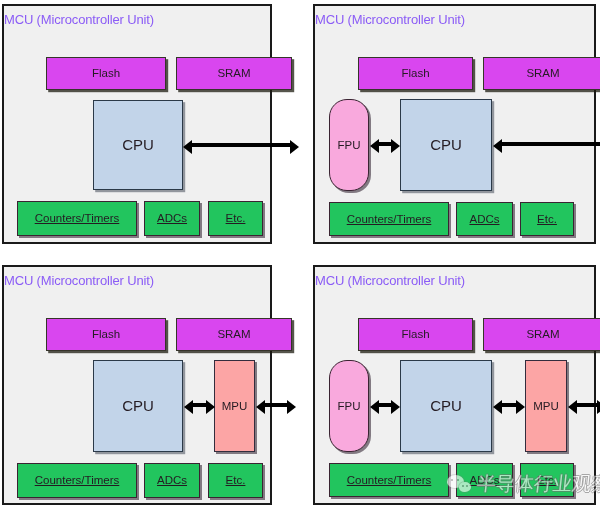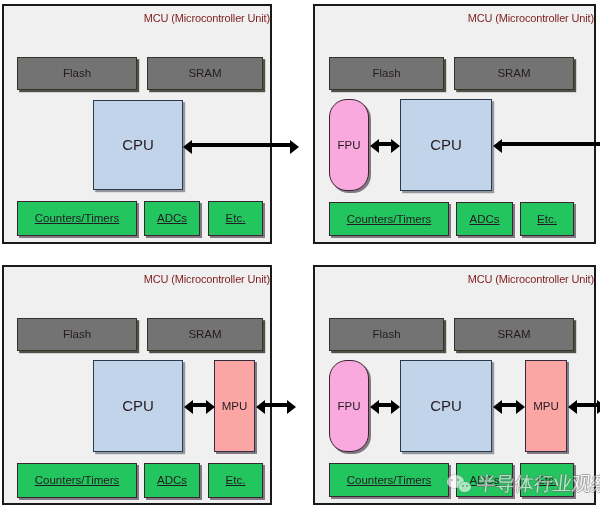--- a/index.html
+++ b/index.html
@@ -29,43 +29,43 @@
     border: 2px solid #1a1a1a;
     box-sizing: border-box;
     overflow: visible;
   }
 
   .panel-title {
     position: absolute;
     left: 0;
     right: 0;
     top: 6px;
-    text-align: right;
-    font-size: 11px;
-    color: #7f1d1d;
+    text-align: left;
+    font-size: 13px;
+    color: #8b5cf6;
     letter-spacing: -0.15px;
     white-space: nowrap;
   }
 
   
   .blk {
     position: absolute;
     box-sizing: border-box;
     border: 1.4px solid #2a2028;
     display: flex;
     align-items: center;
     justify-content: center;
     font-size: 11.5px;
     color: #241b22;
     box-shadow: 2px 2px 0 rgba(40,25,40,0.55);
     text-align: center;
     line-height: 1.05;
     white-space: nowrap;
   }
-  .blk.mem   { background: #737373; border-color: #36342a; box-shadow: 2.2px 2.2px 0 rgba(30,28,16,0.75); }
+  .blk.mem   { background: #d946ef; border-color: #36342a; box-shadow: 2.2px 2.2px 0 rgba(30,28,16,0.75); margin-left: 29px; }
   .blk.cpu   { background: #c2d4e9; border-color: #2b3948; font-size: 15px; box-shadow: 2.2px 2.2px 0 rgba(30,40,55,0.45); }
   .blk.perip { background: #22c55e; border-color: #3a2432; text-decoration: underline; }
   .blk.fpu   { background: #f9a9dd; border-color: #3a2432; border-radius: 18px; }
   .blk.mpu   { background: #fca5a5; border-color: #332c3d; }
 
   
   .arrow {
     position: absolute;
     height: 0;
     border-top: 4px solid #000000;

